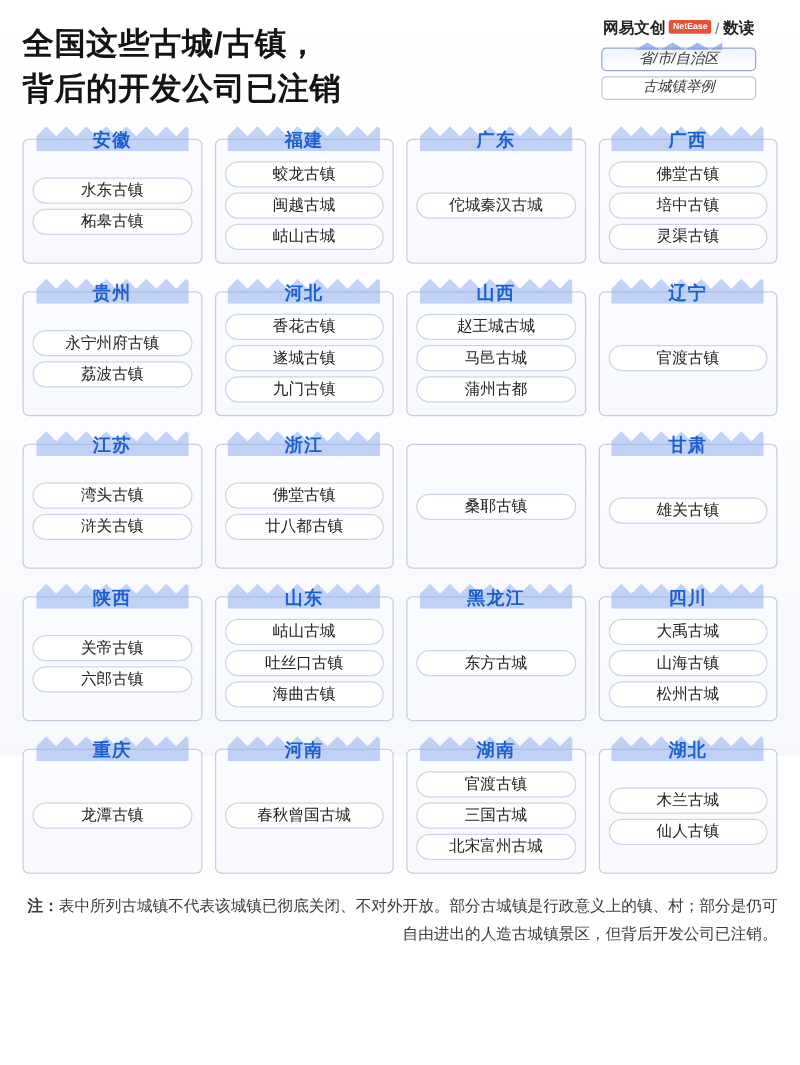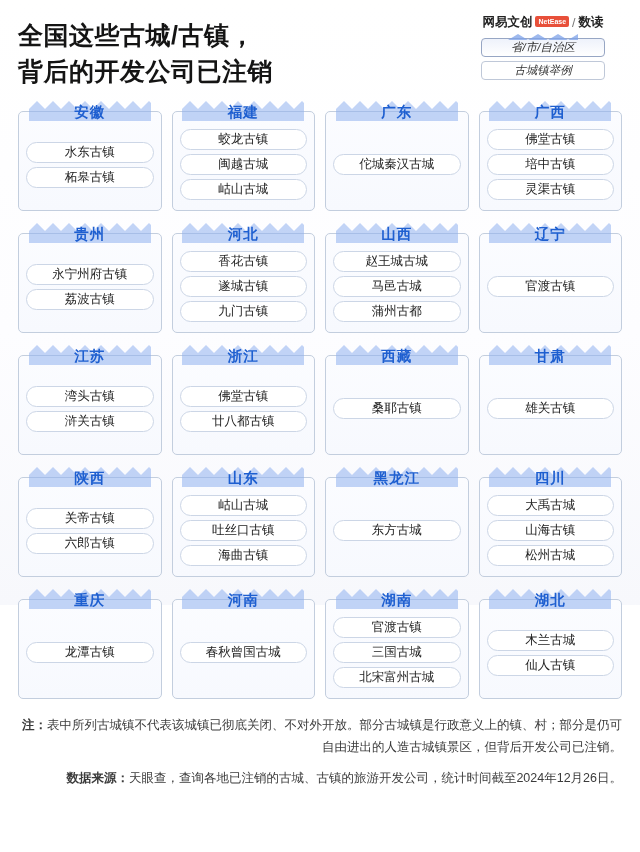--- a/index.html
+++ b/index.html
@@ -344,26 +344,20 @@
             <div class="province">浙江</div>
           </div>
           <div class="items">
             <div class="item">佛堂古镇</div>
             <div class="item">廿八都古镇</div>
           </div>
         </div>
       </div>
       <div class="card">
         <div class="card-body">
-          <div class="card-head">
-            <svg class="roof" viewBox="0 0 122 22" preserveAspectRatio="none">
-              <path d="M0 10 L8 2 L16 10 L24 2 L32 10 L40 2 L48 10 L56 2 L64 10 L72 2 L80 10 L88 2 L96 10 L104 2 L112 10 L120 2 L122 4 L122 22 L0 22 Z" fill="#8fb0ef" opacity="0.55"></path>
-            </svg>
-            <div class="province">西藏</div>
-          </div>
           <div class="items">
             <div class="item">桑耶古镇</div>
           </div>
         </div>
       </div>
       <div class="card">
         <div class="card-body">
           <div class="card-head">
             <svg class="roof" viewBox="0 0 122 22" preserveAspectRatio="none">
               <path d="M0 10 L8 2 L16 10 L24 2 L32 10 L40 2 L48 10 L56 2 L64 10 L72 2 L80 10 L88 2 L96 10 L104 2 L112 10 L120 2 L122 4 L122 22 L0 22 Z" fill="#8fb0ef" opacity="0.55"></path>
@@ -486,18 +480,15 @@
             <div class="item">仙人古镇</div>
           </div>
         </div>
       </div>
     </div>
 
   <div class="notes">
     <div class="note-block">
       <span class="note-label">注：</span><span>表中所列古城镇不代表该城镇已彻底关闭、不对外开放。部分古城镇是行政意义上的镇、村；部分是仍可自由进出的人造古城镇景区，但背后开发公司已注销。</span>
     </div>
-    <div class="note-block">
-      <span class="note-label">数据来源：</span><span>天眼查，查询各地已注销的古城、古镇的旅游开发公司，统计时间截至2024年12月26日。</span>
-    </div>
   </div>
 
 </div>
 
 </body></html>

